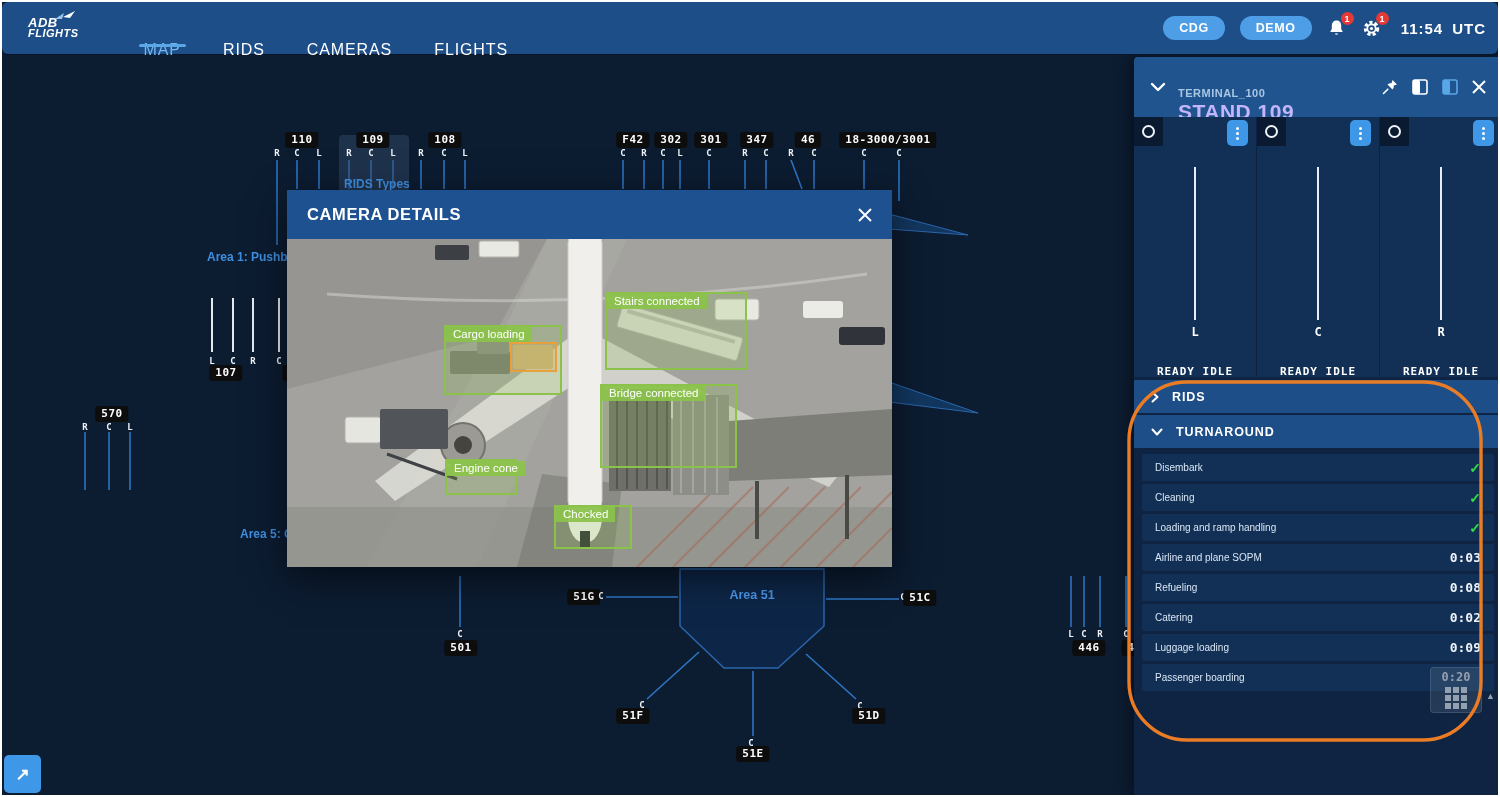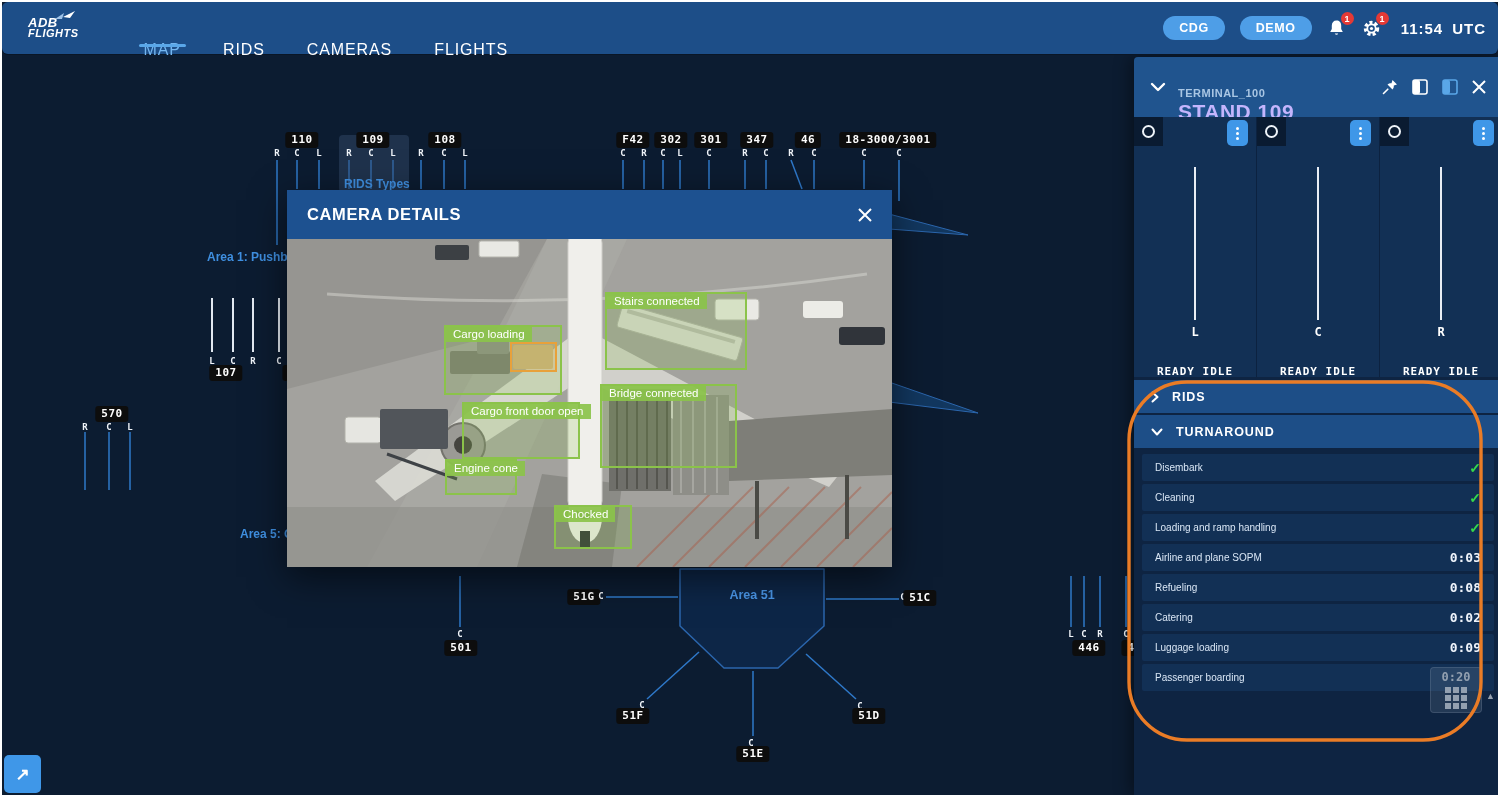--- a/index.html
+++ b/index.html
@@ -345,23 +345,20 @@
         <line x1="560" y1="236" x2="560" y2="300" stroke="#4a4a45" stroke-width="4"></line>
       </svg>
 
       <div class="det" style="left:318px;top:53px;width:142px;height:78px">
         <span class="det-label">Stairs connected</span>
       </div>
       <div class="det" style="left:157px;top:86px;width:118px;height:70px">
         <span class="det-label">Cargo loading</span>
       </div>
       <div class="det-orange" style="left:223px;top:103px;width:47px;height:30px"></div>
-      <div class="det" style="left:175px;top:163px;width:118px;height:57px">
-        <span class="det-label">Cargo front door open</span>
-      </div>
       <div class="det" style="left:313px;top:145px;width:137px;height:84px">
         <span class="det-label">Bridge connected</span>
       </div>
       <div class="det" style="left:158px;top:220px;width:72px;height:36px">
         <span class="det-label">Engine cone</span>
       </div>
       <div class="det" style="left:267px;top:266px;width:78px;height:44px">
         <span class="det-label">Chocked</span>
       </div>
     </div>

